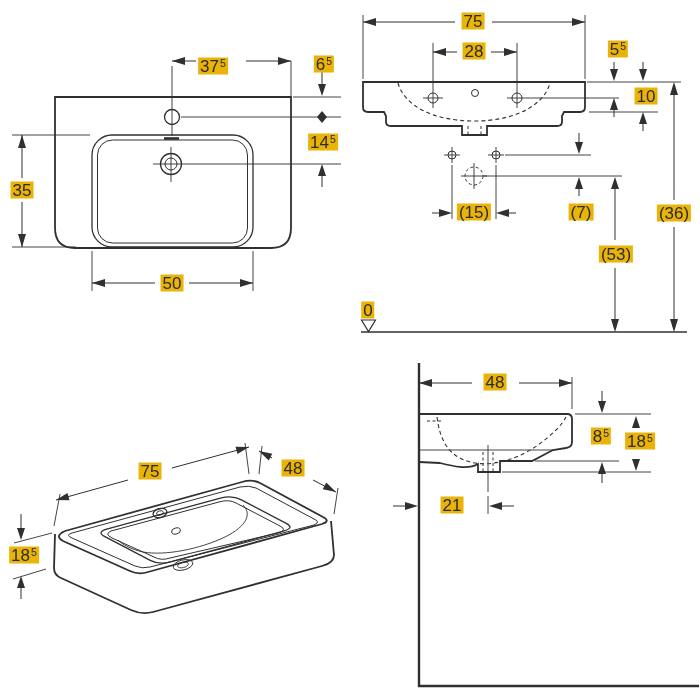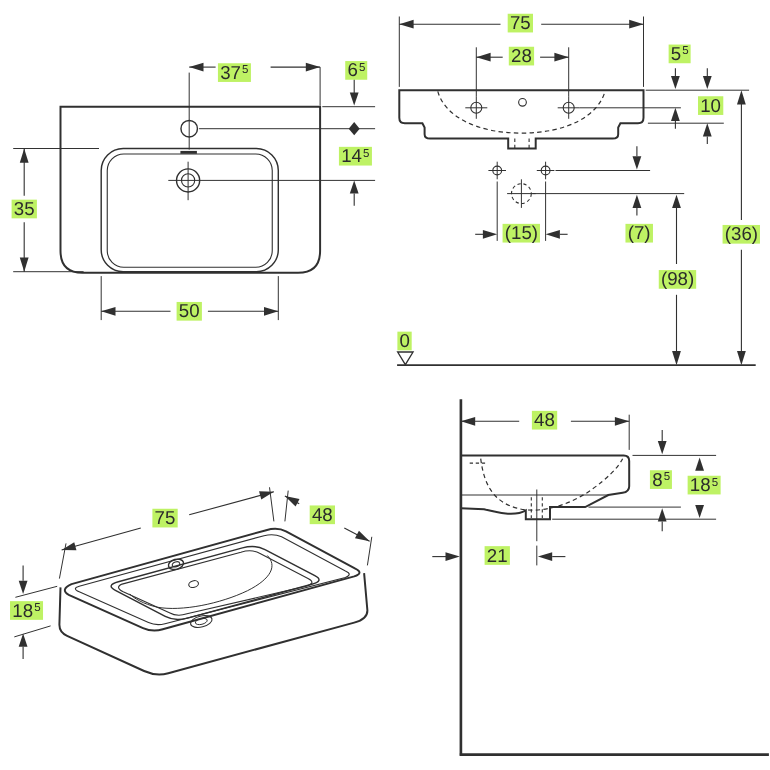--- a/index.html
+++ b/index.html
@@ -11,21 +11,21 @@
   .outline{stroke-width:1.8;}
   .mid{stroke-width:1.3;}
   .thin{stroke-width:1;}
   .hair{stroke-width:0.9;}
   .wall{stroke-width:2.4;}
   .dash{stroke-dasharray:4 3;stroke-width:1.1;}
   .dash2{stroke-dasharray:3 2.5;stroke-width:1;}
   .arr{fill:var(--line,#303030);stroke:none;}
   .tri0{fill:#fff;stroke:var(--line,#303030);stroke-width:1.2;}
   .dim-label{position:absolute;transform:translate(-50%,-50%);color:#2b2b2b;
-             font-size:17px;line-height:1;white-space:nowrap;background:#bef264;
+             font-size:17px;line-height:1;white-space:nowrap;background:#eab308;
              padding:0 2px;text-align:center;}
   .sup{font-size:10.5px;position:relative;top:-5px;margin-left:1px;}
 </style>
 </head>
 <body>
 
 <div class="canvas">
 
 <svg width="700" height="700" viewBox="0 0 700 700">
 
@@ -241,21 +241,21 @@
 <div class="dim-label" style="left:22px;top:190px"><span>35</span></div>
 <div class="dim-label" style="left:172px;top:283px"><span>50</span></div>
 
 <div class="dim-label" style="left:473px;top:21px"><span>75</span></div>
 <div class="dim-label" style="left:474px;top:51px"><span>28</span></div>
 <div class="dim-label" style="left:618px;top:49px"><span>5</span><span class="sup">5</span></div>
 <div class="dim-label" style="left:646px;top:96px"><span>10</span></div>
 <div class="dim-label" style="left:474px;top:212px"><span>(15)</span></div>
 <div class="dim-label" style="left:581px;top:212px"><span>(7)</span></div>
 <div class="dim-label" style="left:674px;top:213px"><span>(36)</span></div>
-<div class="dim-label" style="left:616px;top:254px"><span>(98)</span></div>
+<div class="dim-label" style="left:616px;top:254px"><span>(53)</span></div>
 <div class="dim-label" style="left:368px;top:310px"><span>0</span></div>
 
 <div class="dim-label" style="left:150px;top:471px"><span>75</span></div>
 <div class="dim-label" style="left:293px;top:468px"><span>48</span></div>
 <div class="dim-label" style="left:24px;top:555px"><span>18</span><span class="sup">5</span></div>
 
 <div class="dim-label" style="left:495px;top:382px"><span>48</span></div>
 <div class="dim-label" style="left:601px;top:436px"><span>8</span><span class="sup">5</span></div>
 <div class="dim-label" style="left:640px;top:441px"><span>18</span><span class="sup">5</span></div>
 <div class="dim-label" style="left:452px;top:505px"><span>21</span></div>

